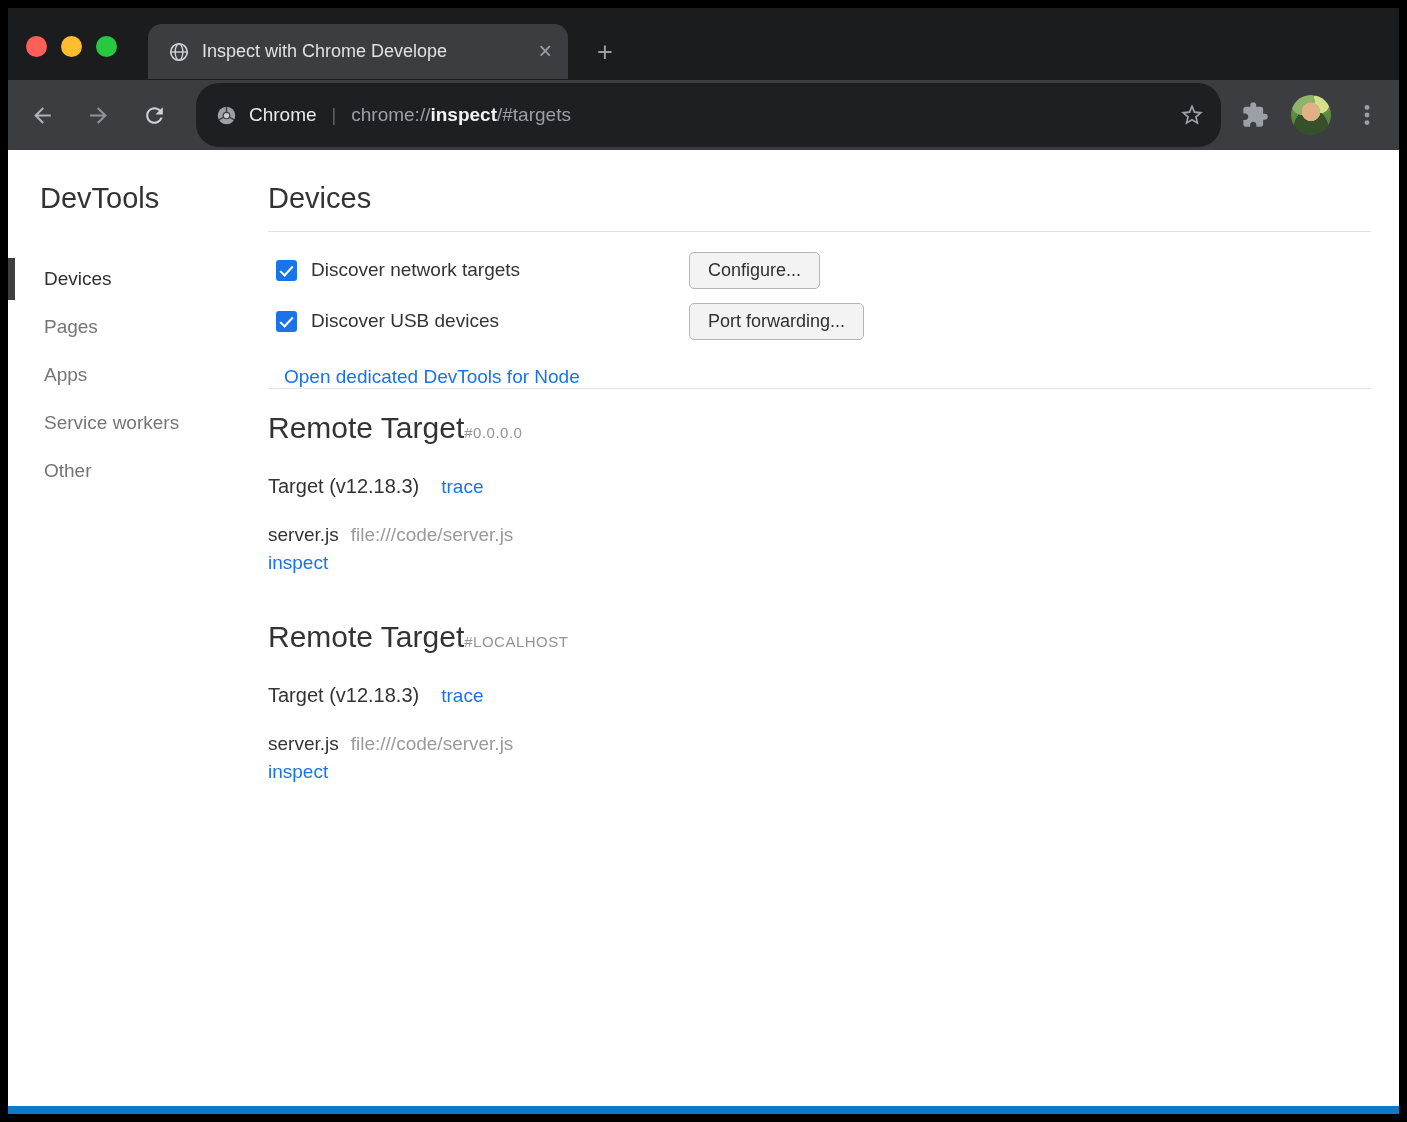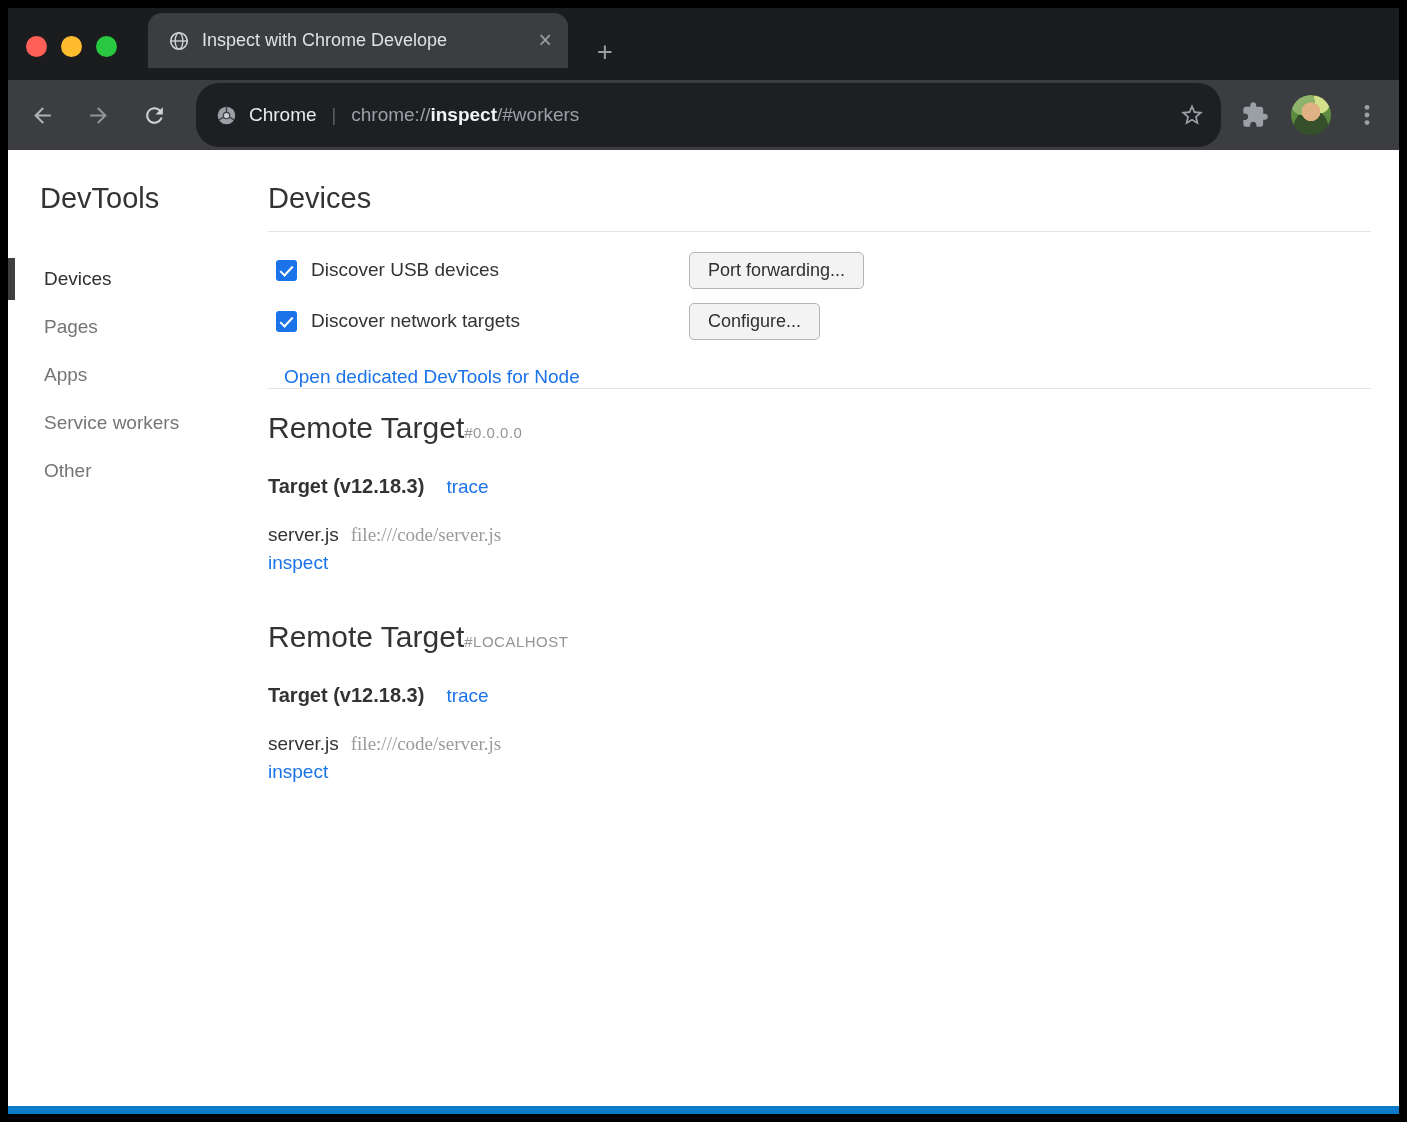--- a/index.html
+++ b/index.html
@@ -21,21 +21,21 @@
   .titlebar {
     height: 72px; background: #1b1c1e; position: relative; flex: 0 0 auto;
   }
   .traffic-lights { position: absolute; left: 18px; top: 28px; display: flex; gap: 14px; }
   .tl { width: 21px; height: 21px; border-radius: 50%; display: inline-block; cursor: pointer; }
   .tl.red { background: #ff5f57; }
   .tl.yellow { background: #febc2e; }
   .tl.green { background: #28c840; }
 
   .tab {
-    position: absolute; left: 140px; top: 5px; width: 420px; height: 55px;
+    position: absolute; left: 140px; top: 16px; width: 420px; height: 55px;
     background: #3b3d40; border-radius: 14px 14px 0 0;
     display: flex; align-items: center; padding: 0 16px 0 20px; cursor: pointer;
   }
   .tab .favicon { width: 22px; height: 22px; flex: 0 0 auto; margin-right: 12px; }
   .tab-title {
     flex: 1 1 auto; color: #dfe1e4; font-size: 18px;
     white-space: nowrap; overflow: hidden;
   }
   .tab-close {
     color: #9aa0a6; font-size: 23px; line-height: 1; margin-left: 10px;
@@ -116,25 +116,25 @@
     border: 1px solid #b4b4b4; border-radius: 5px; cursor: pointer;
   }
   a.link { color: #1a73e8; text-decoration: none; cursor: pointer; }
   .node-link { display: inline-block; font-size: 19px; margin: 14px 0 0 8px; }
   .rule2 { margin-top: 26px; }
 
   .target-section { margin-top: 22px; margin-bottom: 46px; }
   .target-heading { font-size: 30px; font-weight: 400; color: #333; }
   .target-sub { font-size: 15px; color: #949494; margin-left: 0; letter-spacing: 0.5px; }
   .target-name-row { margin-top: 30px; display: flex; align-items: baseline; gap: 22px; }
-  .target-name { font-size: 20px; font-weight: bold; color: #333; }
+  .target-name { font-size: 20px; font-weight: normal; color: #333; }
   .trace-link { font-size: 19px; text-align: right; }
   .script-row { margin-top: 26px; display: flex; align-items: baseline; gap: 12px; }
   .script-name { font-size: 19px; color: #333; }
-  .script-path { font-size: 19px; color: #9a9a9a; font-family: Liberation Serif, serif; }
+  .script-path { font-size: 19px; color: #9a9a9a; }
   .inspect-link { display: inline-block; font-size: 19px; margin-top: 6px; }
 
   .bottom-strip {
     position: absolute; left: 0; right: 0; bottom: 0; height: 8px;
     background: #0b7ac9;
   }
 </style>
 </head>
 <body>
 
@@ -182,21 +182,21 @@
         <span class="chrome-logo">
           <svg viewBox="0 0 24 24" width="21" height="21">
             <circle cx="12" cy="12" r="10" fill="#9aa0a6"></circle>
             <path d="M12 12 L12 2 M12 12 L3.3 17 M12 12 L20.7 17" stroke="#3b3d40" stroke-width="1.6" fill="none"></path>
             <circle cx="12" cy="12" r="4.4" fill="#3b3d40"></circle>
             <circle cx="12" cy="12" r="3" fill="#c8cbd0"></circle>
           </svg>
         </span>
         <span class="site-label">Chrome</span>
         <span class="omni-divider">|</span>
-        <span class="url"><span>chrome://</span><span class="em">inspect</span><span>/#workers</span></span>
+        <span class="url"><span>chrome://</span><span class="em">inspect</span><span>/#targets</span></span>
         <span class="omni-star">
           <svg viewBox="0 0 24 24" width="26" height="26">
               <path fill="#9aa0a6" d="M22 9.24l-7.19-.62L12 2 9.19 8.63 2 9.24l5.46 4.73L5.82 21 12 17.27 18.18 21l-1.63-7.03L22 9.24zM12 15.4l-3.76 2.27 1-4.28-3.32-2.88 4.38-.38L12 6.1l1.71 4.04 4.38.38-3.32 2.88 1 4.28L12 15.4z"></path>
             </svg>
         </span>
       </div>
 
       <div class="right-icons">
         <span class="tool-icon">
           <svg viewBox="0 0 24 24" width="28" height="28">
@@ -226,30 +226,30 @@
       </aside>
 
       <main>
         <div class="page-title">Devices</div>
         <hr class="rule">
 
         <div class="controls">
           <div class="ctrl-row">
             <span class="chk-wrap">
               <span class="checkbox"></span>
+              <span class="chk-label">Discover network targets</span>
+            </span>
+            <button class="btn">Configure...</button>
+          </div>
+          <div class="ctrl-row">
+            <span class="chk-wrap">
+              <span class="checkbox"></span>
               <span class="chk-label">Discover USB devices</span>
             </span>
             <button class="btn">Port forwarding...</button>
-          </div>
-          <div class="ctrl-row">
-            <span class="chk-wrap">
-              <span class="checkbox"></span>
-              <span class="chk-label">Discover network targets</span>
-            </span>
-            <button class="btn">Configure...</button>
           </div>
           <a class="link node-link">Open dedicated DevTools for Node</a>
         </div>
 
         <hr class="rule rule2">
 
         <section class="target-section">
           <div>
             <span class="target-heading">Remote Target</span><span class="target-sub">#0.0.0.0</span>
           </div>

